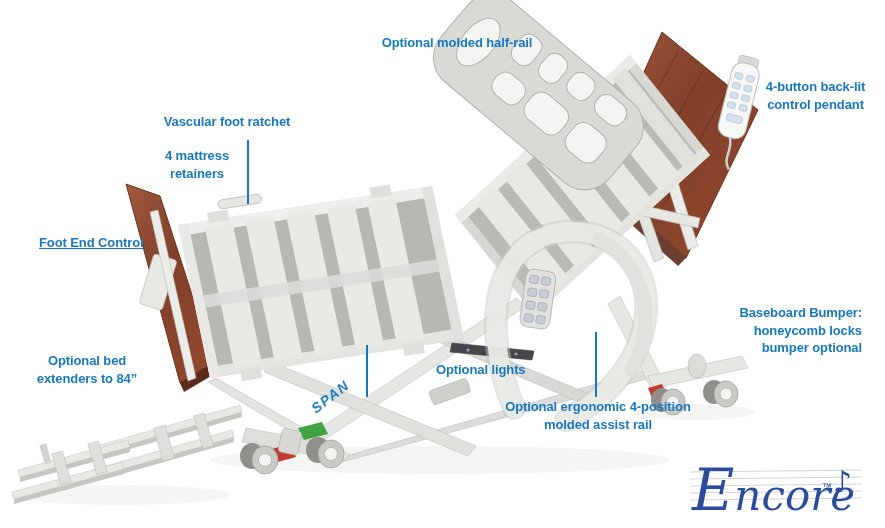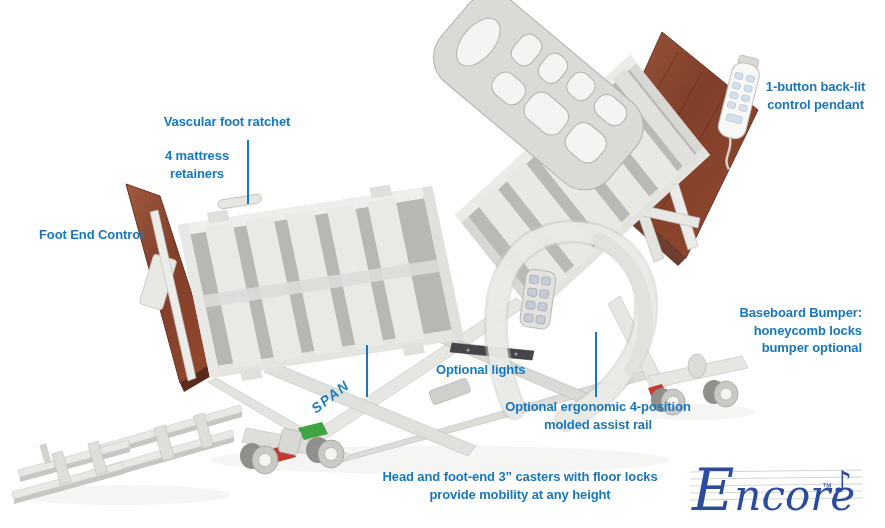--- a/index.html
+++ b/index.html
@@ -228,32 +228,33 @@
       </text>
       <text x="822" y="490" font-family="Liberation Sans, sans-serif" font-size="10" fill="#2b4b9c">™</text>
       <text x="833" y="492" font-family="DejaVu Sans, sans-serif" font-size="30" fill="#2b4b9c">♪</text>
     </g>
   </svg>
 
   <div class="leader" style="left:247px;top:140px;height:64px;"></div>
   <div class="leader" style="left:366px;top:345px;height:52px;"></div>
   <div class="leader" style="left:595px;top:332px;height:65px;"></div>
 
-
-  <div class="label center" style="left:758px;top:78px;width:115px;">1-button back-lit control pendant</div>
+  <div class="label center" style="left:357px;top:34px;width:200px;">Optional molded half-rail</div>
+
+  <div class="label center" style="left:758px;top:78px;width:115px;">4-button back-lit control pendant</div>
 
   <div class="label center nowrap" style="left:157px;top:113px;width:140px;">Vascular foot ratchet</div>
 
   <div class="label center" style="left:157px;top:147px;width:80px;">4 mattress retainers</div>
 
 
-  <div class="label nowrap" style="left:39px;top:226px;">Foot End Control</div>
-
+  <div class="label nowrap" style="left:39px;top:234px;text-decoration:underline;">Foot End Control</div>
+
+  <div class="label center" style="left:28px;top:352px;width:118px;">Optional bed extenders to 84”</div>
 
   <div class="label nowrap" style="left:436px;top:361px;">Optional lights</div>
 
 
   <div class="label center" style="left:498px;top:398px;width:200px;">Optional ergonomic 4-position molded assist rail</div>
 
   <div class="label right" style="left:732px;top:304px;width:130px;">Baseboard Bumper: honeycomb locks bumper optional</div>
 
-  <div class="label center" style="left:365px;top:468px;width:310px;">Head and foot-end 3” casters with floor locks provide mobility at any height</div>
 </div>
 
 </body></html>

